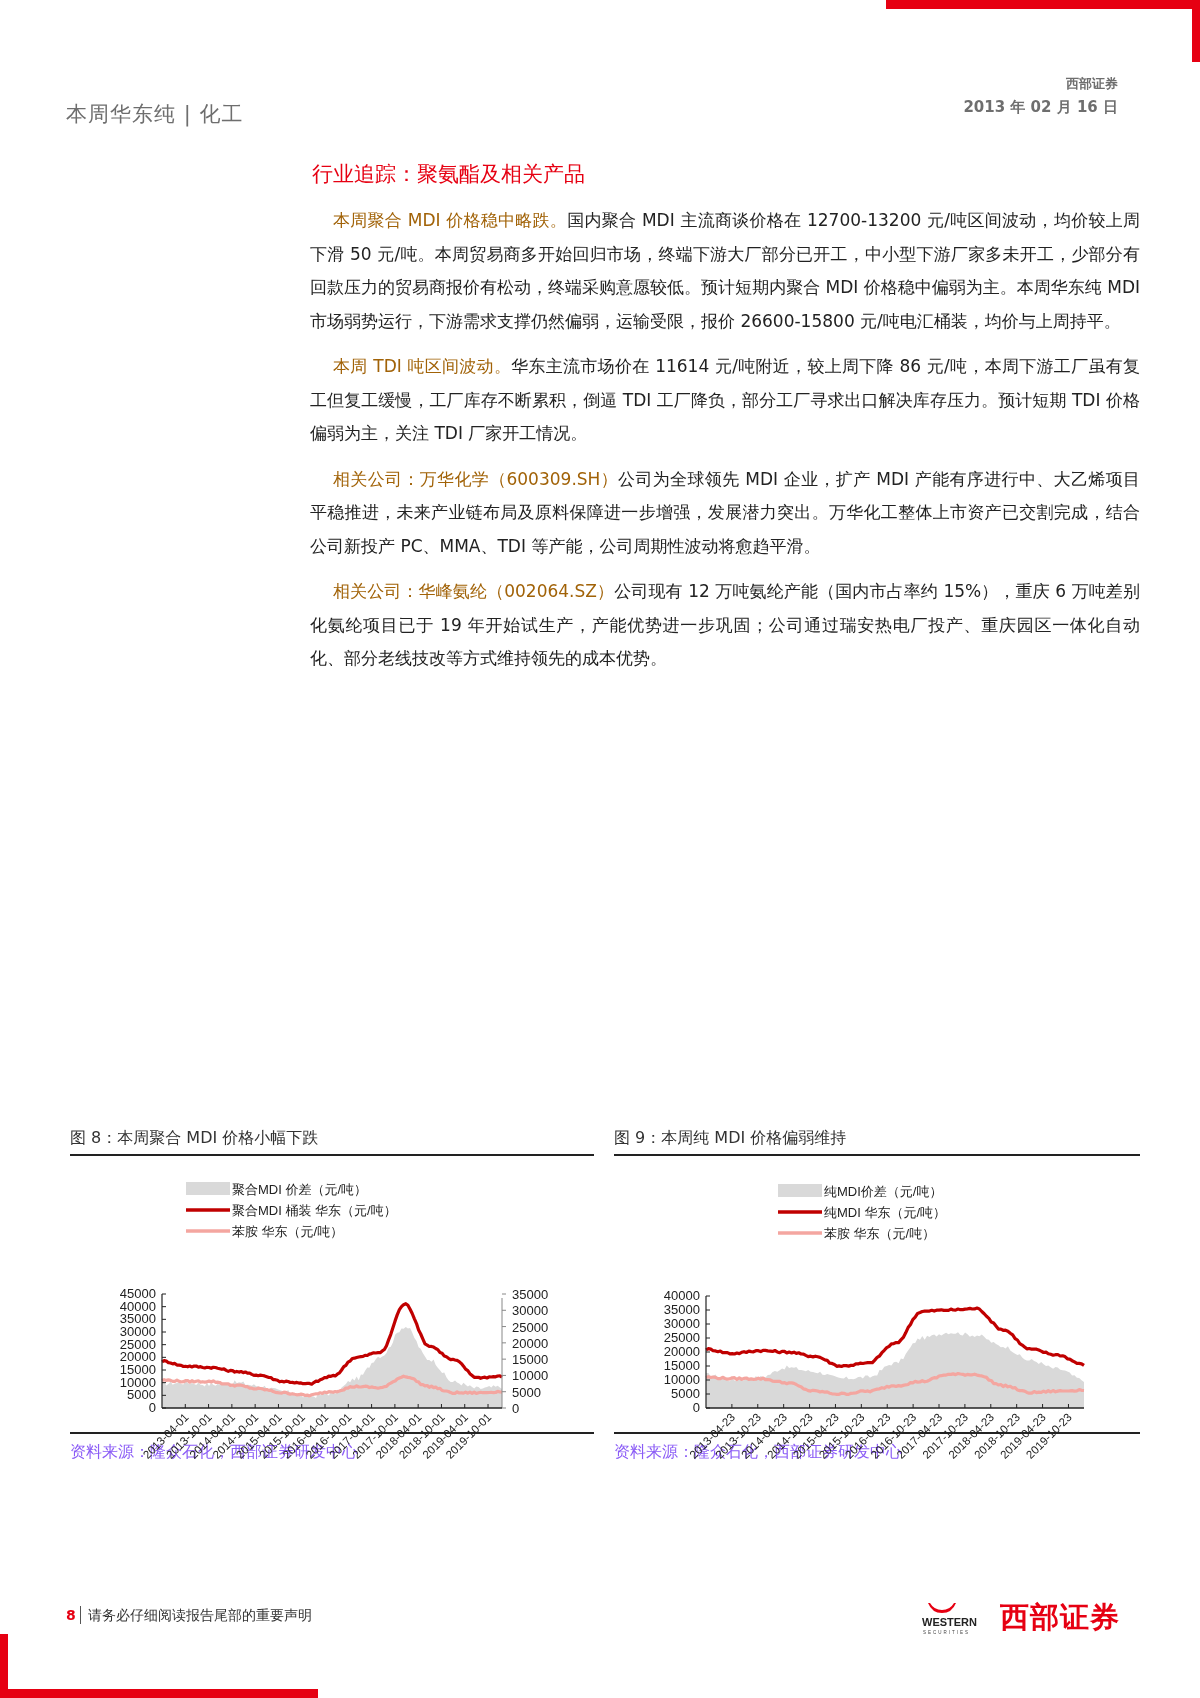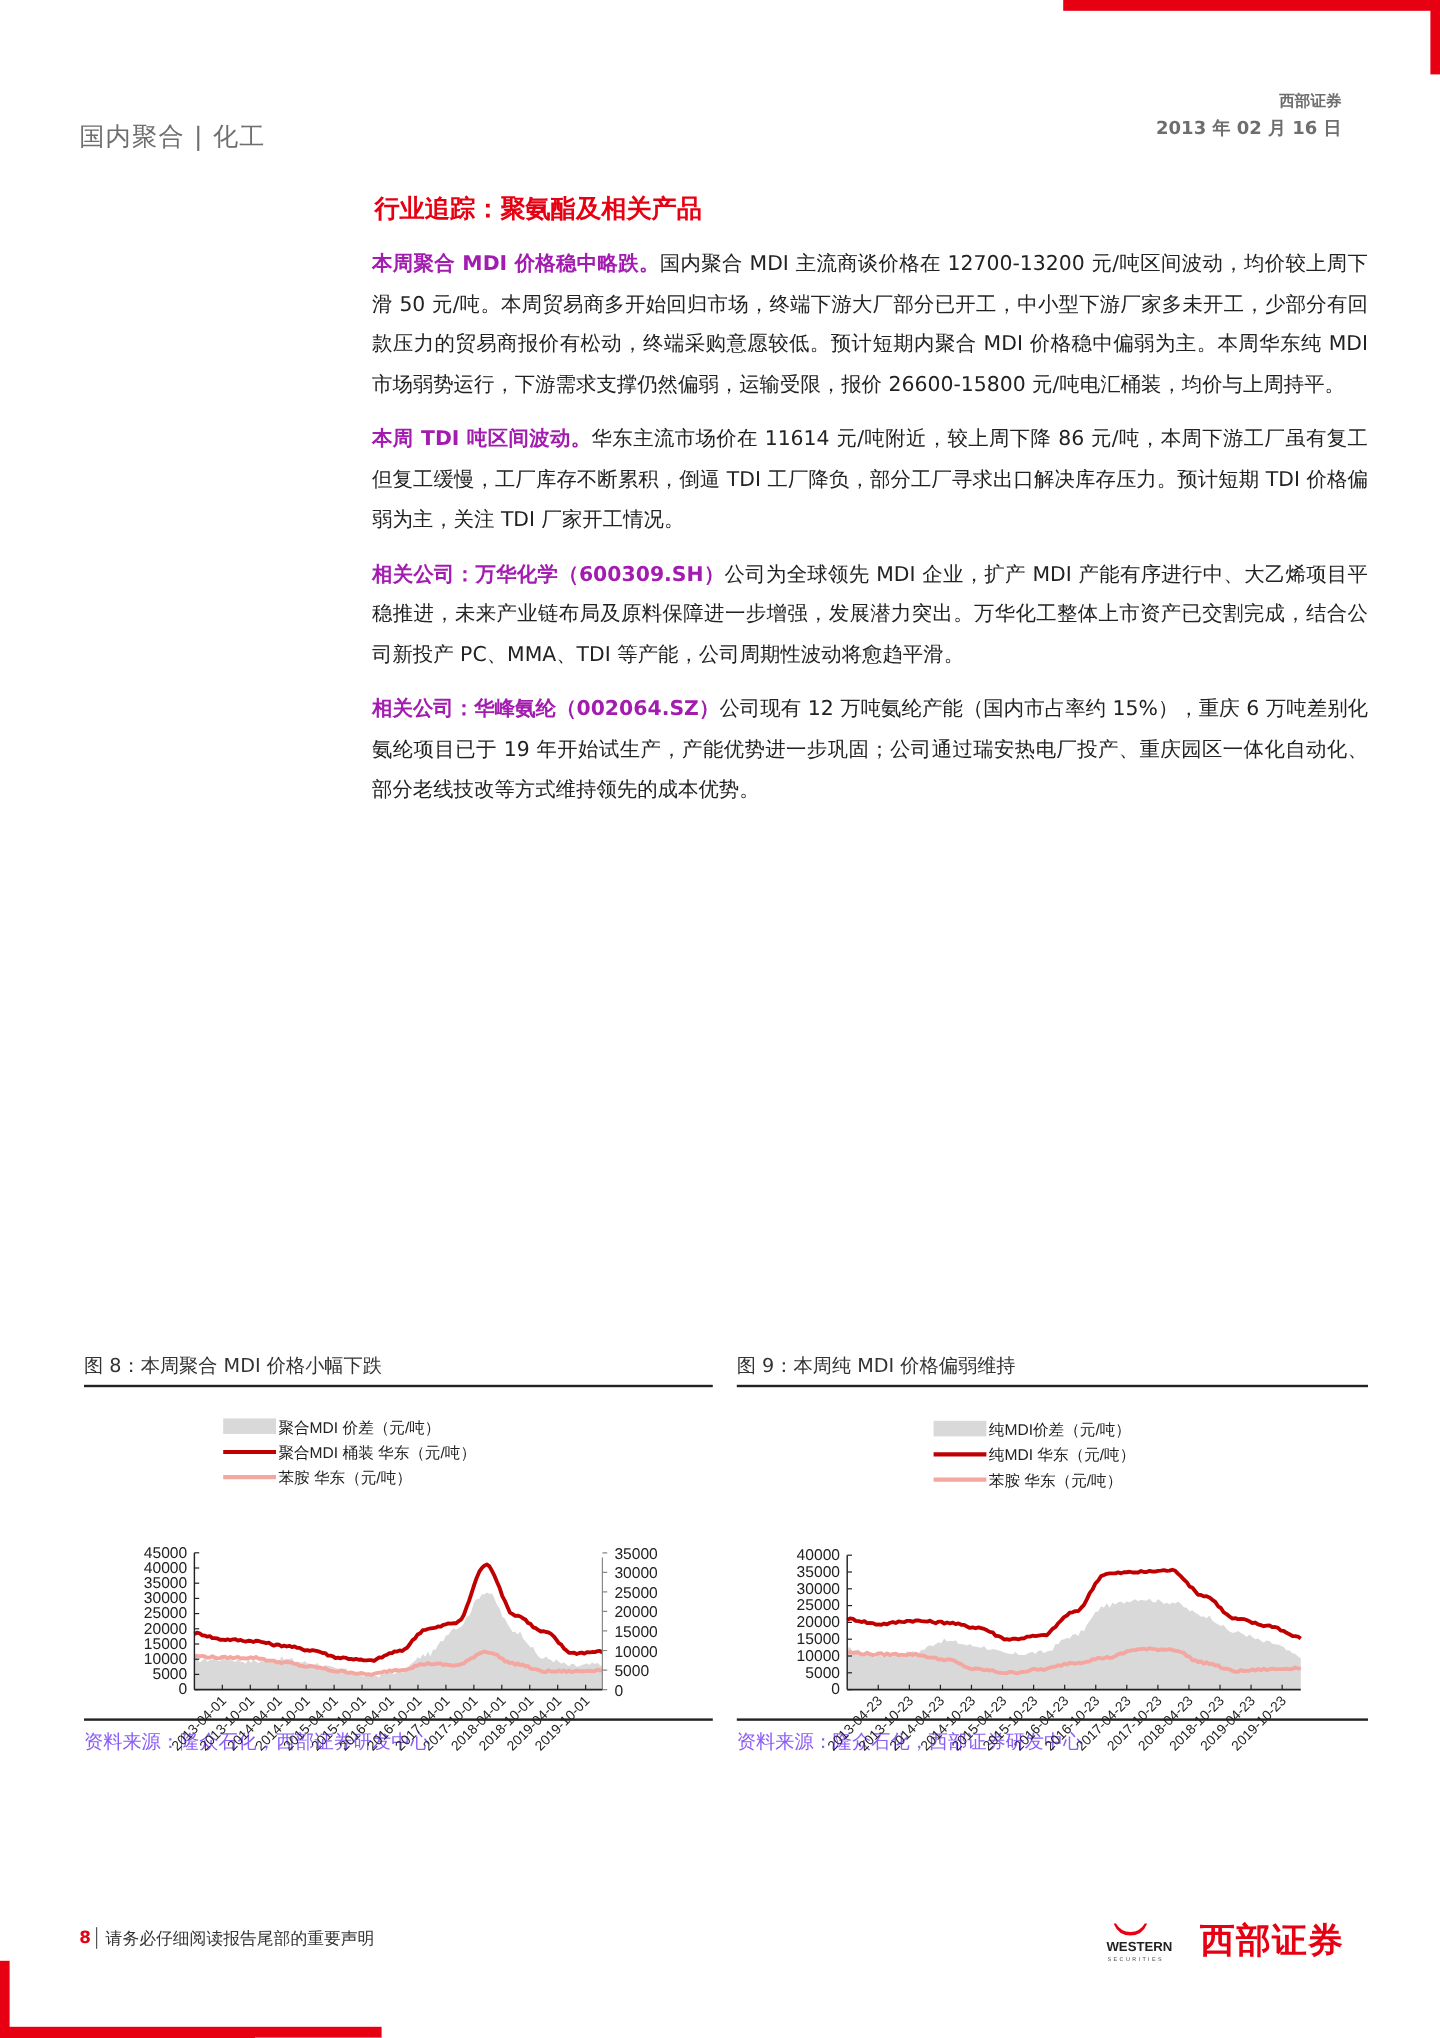--- a/index.html
+++ b/index.html
@@ -7,25 +7,25 @@
          font-family: "DejaVu Sans", "Liberation Sans", sans-serif; color: #1a1a1a; }
   .red-top-bar { position: absolute; left: 886px; top: 0; width: 314px; height: 9px; background: #e60012; }
   .red-top-vert { position: absolute; left: 1192px; top: 0; width: 8px; height: 62px; background: #e60012; }
   .red-bottom-bar { position: absolute; left: 0; top: 1689px; width: 318px; height: 9px; background: #e60012; }
   .red-bottom-vert { position: absolute; left: 0; top: 1634px; width: 8px; height: 64px; background: #e60012; }
 
   .hdr-left { position: absolute; left: 66px; top: 100px; font-size: 21px; color: #6e6e6e; letter-spacing: 1px; }
   .hdr-right-co { position: absolute; right: 82px; top: 75px; font-size: 13px; font-weight: bold; color: #6e6e6e; }
   .hdr-right-date { position: absolute; right: 82px; top: 98px; font-size: 15px; font-weight: bold; color: #6e6e6e; }
 
-  .section-title { position: absolute; left: 312px; top: 160px; font-size: 21px; font-weight: bold; color: #e60012; }
+  .section-title { position: absolute; left: 312px; top: 160px; font-size: 21px; font-weight: normal; color: #e60012; }
 
   .body { position: absolute; left: 310px; top: 204px; width: 830px; }
   .para { font-size: 17px; line-height: 33.5px; margin: 0 0 12px 0; text-align: justify; color: #222; }
-  .para b { font-weight: bold; color: #a21caf; }
+  .para b { font-weight: normal; color: #a16207; margin-left: 23px; }
 
   .fig { position: absolute; top: 1126px; }
   .fig-left { left: 70px; width: 524px; }
   .fig-right { left: 614px; width: 526px; }
   .fig-title { font-size: 16px; color: #333; height: 28px; line-height: 24px; font-weight: normal; }
   .fig-rule { border-top: 2px solid #222; }
   .fig-src-rule { border-top: 2px solid #222; margin-top: 0; }
   .fig-src { font-size: 16px; color: #8b5cf6; margin-top: 8px; }
   .chart-box { position: relative; height: 276px; }
   svg text { font-family: "Liberation Sans", sans-serif; }
@@ -37,21 +37,21 @@
   .logo-cn { position: absolute; left: 1000px; top: 1598px; font-size: 29px; font-weight: bold; color: #e60012; letter-spacing: 1px; }
 </style>
 </head>
 <body>
 
 <div class="red-top-bar"></div>
 <div class="red-top-vert"></div>
 <div class="red-bottom-vert"></div>
 <div class="red-bottom-bar"></div>
 
-<div class="hdr-left">国内聚合 | 化工</div>
+<div class="hdr-left">本周华东纯 | 化工</div>
 <div class="hdr-right-co">西部证券</div>
 <div class="hdr-right-date">2013 年 02 月 16 日</div>
 
 <div class="section-title">行业追踪：聚氨酯及相关产品</div>
 
 <div class="body">
   <p class="para"><b>本周聚合 MDI 价格稳中略跌。</b><span>国内聚合 MDI 主流商谈价格在 12700-13200 元/吨区间波动，均价较上周下滑 50 元/吨。本周贸易商多开始回归市场，终端下游大厂部分已开工，中小型下游厂家多未开工，少部分有回款压力的贸易商报价有松动，终端采购意愿较低。预计短期内聚合 MDI 价格稳中偏弱为主。本周华东纯 MDI 市场弱势运行，下游需求支撑仍然偏弱，运输受限，报价 26600-15800 元/吨电汇桶装，均价与上周持平。</span></p>
   <p class="para"><b>本周 TDI 吨区间波动。</b><span>华东主流市场价在 11614 元/吨附近，较上周下降 86 元/吨，本周下游工厂虽有复工但复工缓慢，工厂库存不断累积，倒逼 TDI 工厂降负，部分工厂寻求出口解决库存压力。预计短期 TDI 价格偏弱为主，关注 TDI 厂家开工情况。</span></p>
   <p class="para"><b>相关公司：万华化学（600309.SH）</b><span>公司为全球领先 MDI 企业，扩产 MDI 产能有序进行中、大乙烯项目平稳推进，未来产业链布局及原料保障进一步增强，发展潜力突出。万华化工整体上市资产已交割完成，结合公司新投产 PC、MMA、TDI 等产能，公司周期性波动将愈趋平滑。</span></p>
   <p class="para"><b>相关公司：华峰氨纶（002064.SZ）</b><span>公司现有 12 万吨氨纶产能（国内市占率约 15%），重庆 6 万吨差别化氨纶项目已于 19 年开始试生产，产能优势进一步巩固；公司通过瑞安热电厂投产、重庆园区一体化自动化、部分老线技改等方式维持领先的成本优势。</span></p>

